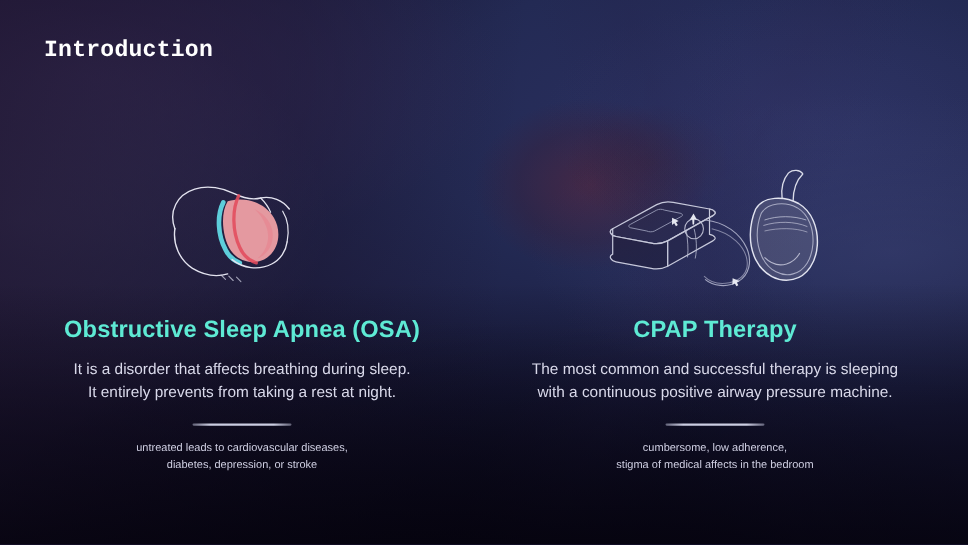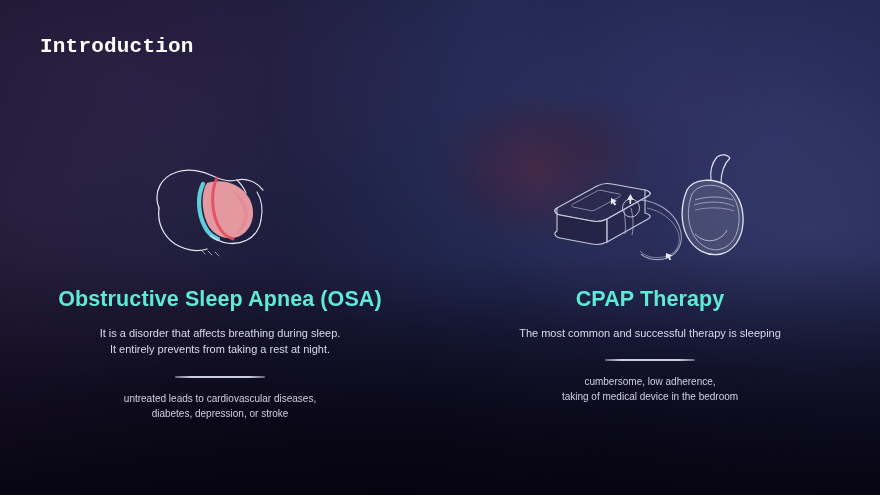--- a/index.html
+++ b/index.html
@@ -73,21 +73,21 @@
   #col-right { left:440px; }
 
   .art { height:130px; position:relative; }
   .art svg { position:absolute; left:50%; top:0; transform:translateX(-50%); overflow:visible; }
 
   .col-heading {
     font-size:21.5px; font-weight:bold; color:#5eead4;
     line-height:1.1; margin-top:8px; letter-spacing:.1px;
   }
   .col-body {
-    font-size:11px; color:#d9d9ea; line-height:1.52;
+    font-size:14px; color:#d9d9ea; line-height:1.52;
     margin-top:13px; font-weight:400;
   }
   .divider {
     width:90px; height:1.6px; margin:18px auto 0;
     background:linear-gradient(to right, rgba(200,202,225,.45), rgba(214,216,236,.95) 18%, rgba(214,216,236,.95) 82%, rgba(200,202,225,.45));
     border-radius:1px;
   }
   .col-note {
     font-size:10px; color:#cfcfe2; line-height:1.52; margin-top:13px;
   }
@@ -201,23 +201,24 @@
         <path d="M176 30 C175 22 177 13 182 7" stroke="#dadce9" stroke-width="1.2" fill="none"></path>
         <path d="M186 33 C186 24 189 14 195 8" stroke="#dadce9" stroke-width="1.2" fill="none"></path>
         <path d="M182 7 C186 4 192 4 195 8" stroke="#dadce9" stroke-width="1.2" fill="none"></path>
       </svg>
     </div>
 
     <div class="col-heading">CPAP Therapy</div>
 
     <div class="col-body">
       <span class="ln">The most common and successful therapy is sleeping</span>
+      <span class="ln">with a continuous positive airway pressure machine.</span>
     </div>
 
     <div class="divider"></div>
 
     <div class="col-note">
       <span class="ln">cumbersome, low adherence,</span>
-      <span class="ln">taking of medical device in the bedroom</span>
+      <span class="ln">stigma of medical affects in the bedroom</span>
     </div>
   </div>
 
 </div>
 
 </body></html>

